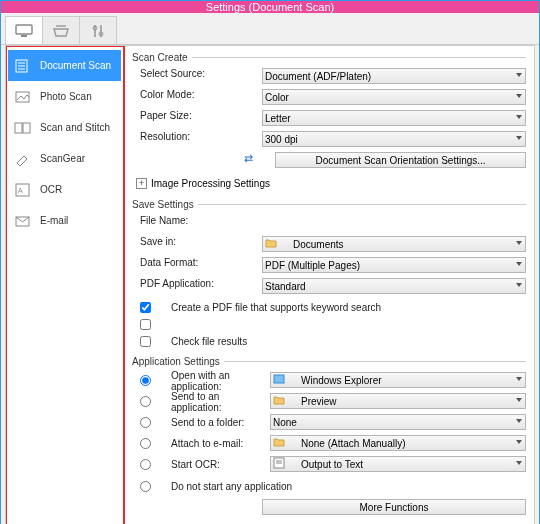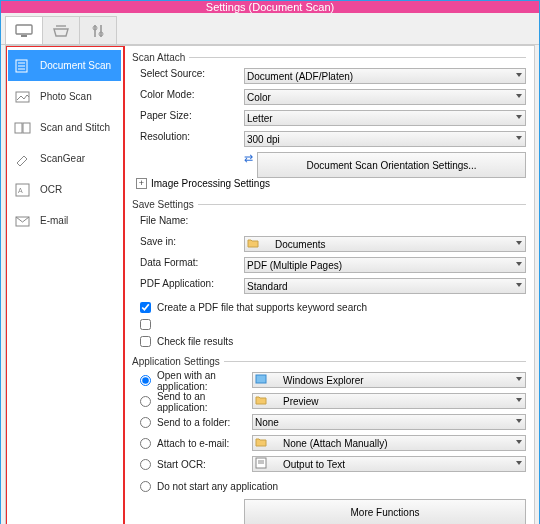--- a/index.html
+++ b/index.html
@@ -17,27 +17,27 @@
   .sb-icon { width: 22px; height: 18px; display: flex; align-items: center; justify-content: center; color: #888; }
   .sb-item.active .sb-icon { color: #fff; }
   .main { flex: 1; overflow-y: auto; padding: 4px 8px 4px 8px; }
   .main::-webkit-scrollbar { width: 14px; }
   .main::-webkit-scrollbar-track { background: #f0f0f0; }
   .main::-webkit-scrollbar-thumb { background: #cdcdcd; border: 1px solid #aaa; }
   fieldset { border: none; border-top: 1px solid #ccc; margin: 2px 0 6px 0; padding: 4px 0 0 0; }
   legend { padding: 0 4px 0 0; color: #333; font-size: 10px; }
   .row { display: flex; height: 20px; margin: 1px 0; }
   .row label.fld { width: 112px; padding-left: 8px; color: #222; }
-  .row .ctl { flex: 1; }
+  .row .ctl { flex: 1; margin-left: 18px; }
   select, input[type=text] { width: 100%; height: 16px; font-size: 10px; border: 1px solid #b5b5b5; background: #eee; padding: 0 2px; }
   select { appearance: none; background: linear-gradient(#f8f8f8,#e6e6e6); padding-right: 14px; }
   .sel-wrap { position: relative; display: block; }
   .sel-wrap::after { content: ""; position: absolute; right: 4px; top: 5px; border-left: 3px solid transparent; border-right: 3px solid transparent; border-top: 4px solid #555; pointer-events: none; }
-  .btn { height: 26px; border: 1px solid #b5b5b5; background: linear-gradient(#fafafa,#e6e6e6); font-size: 10px; display: inline-flex; align-items: center; justify-content: center; padding: 0 8px; cursor: default; }
-  .chkline, .radline { display: flex; align-items: center; height: 17px; padding-left: 8px; gap: 6px; color: #222; }
+  .btn { height: 16px; border: 1px solid #b5b5b5; background: linear-gradient(#fafafa,#e6e6e6); font-size: 10px; display: inline-flex; align-items: center; justify-content: center; padding: 0 8px; cursor: default; }
+  .chkline, .radline { display: flex; align-items: center; height: 17px; padding-left: 8px; gap: 20px; color: #222; }
   input[type=checkbox], input[type=radio] { width: 11px; height: 11px; margin: 0; }
   .expand { display: flex; align-items: center; gap: 4px; padding-left: 4px; height: 20px; }
   .plusbox { width: 11px; height: 11px; border: 1px solid #888; display: flex; align-items: center; justify-content: center; font-size: 9px; line-height: 1; color: #444; background: #fff; }
   .icon-in-sel { position: absolute; left: 3px; top: 1px; width: 12px; height: 12px; pointer-events: none; }
   .sel-pad select { padding-left: 30px; }
   .arrow-swap { color: #2e6fd6; font-size: 11px; margin-right: 4px; }
 </style>
 </head>
 <body>
 
@@ -124,21 +124,21 @@
                 <polyline points="2,4 8.5,9 15,4" fill="none" stroke="currentColor"></polyline>
               </svg>
             </span>
           <span>E-mail</span>
         </div>
       </div>
 
       <div class="main">
 
         <fieldset>
-          <legend>Scan Attach</legend>
+          <legend>Scan Create</legend>
           <div class="row">
             <label class="fld">Select Source:</label>
             <div class="ctl sel-wrap"><select><option>Document (ADF/Platen)</option></select></div>
           </div>
           <div class="row">
             <label class="fld">Color Mode:</label>
             <div class="ctl sel-wrap"><select><option>Color</option></select></div>
           </div>
           <div class="row">
             <label class="fld">Paper Size:</label>

